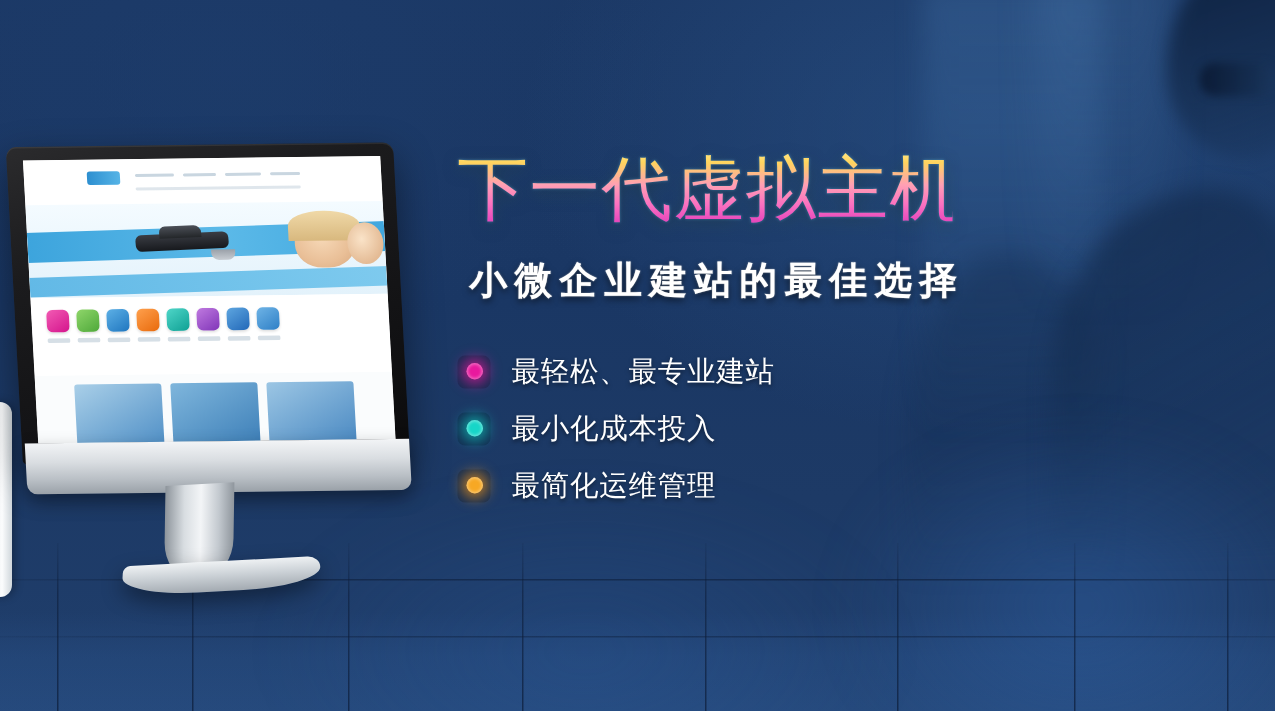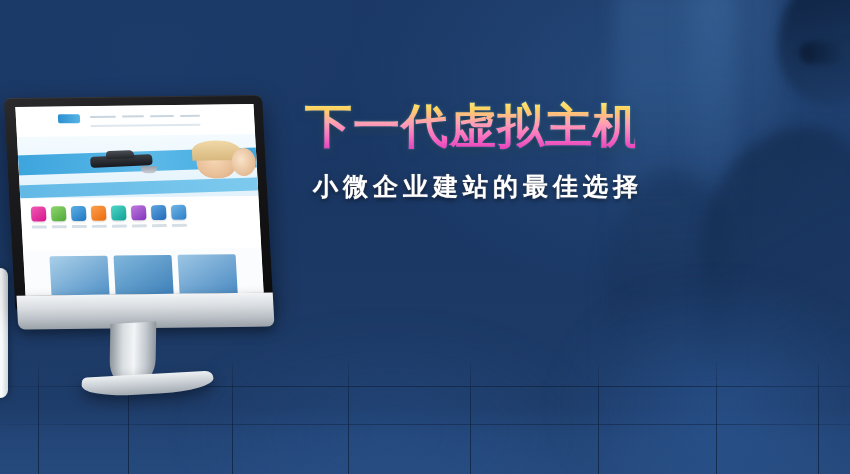--- a/index.html
+++ b/index.html
@@ -253,21 +253,21 @@
   }
 
   
   .text-col {
     position:absolute;
     left:305px; top:100px;
     width:330px;
   }
   .headline {
     font-size:47px;
-    font-weight:bold;
+    font-weight:normal;
     letter-spacing:1px;
     line-height:1.12;
     background:linear-gradient(180deg,
       #ffe98a 0%,
       #ffd45e 16%,
       #ff9fb4 44%,
       #fb72c0 68%,
       #e94bbd 88%,
       #cf3bb4 100%);
     -webkit-background-clip:text;
@@ -416,15 +416,29 @@
     </div>
     <div class="mon-chin"></div>
     <div class="mon-neck"></div>
     <div class="mon-base"></div>
   </div>
 
   <div class="text-col">
     <div class="headline">下一代虚拟主机</div>
     <div class="subline">小微企业建站的最佳选择</div>
 
+    <div class="bullets">
+      <div class="bullet-row">
+        <span class="bullet-dot" style="--c:#e8199e; --g:rgba(232,25,158,.75);"></span>
+        <span class="bullet-text">最轻松、最专业建站</span>
+      </div>
+      <div class="bullet-row">
+        <span class="bullet-dot" style="--c:#17d6c8; --g:rgba(16,196,187,.75);"></span>
+        <span class="bullet-text">最小化成本投入</span>
+      </div>
+      <div class="bullet-row">
+        <span class="bullet-dot" style="--c:#f7a824; --g:rgba(240,148,24,.75);"></span>
+        <span class="bullet-text">最简化运维管理</span>
+      </div>
+    </div>
   </div>
 
 </div>
 
 </body></html>

